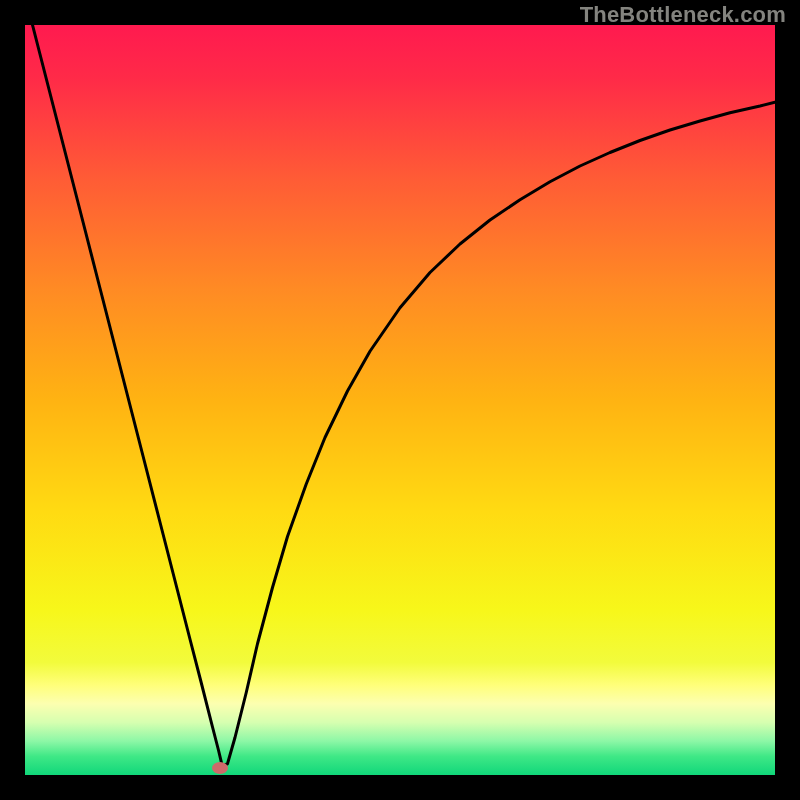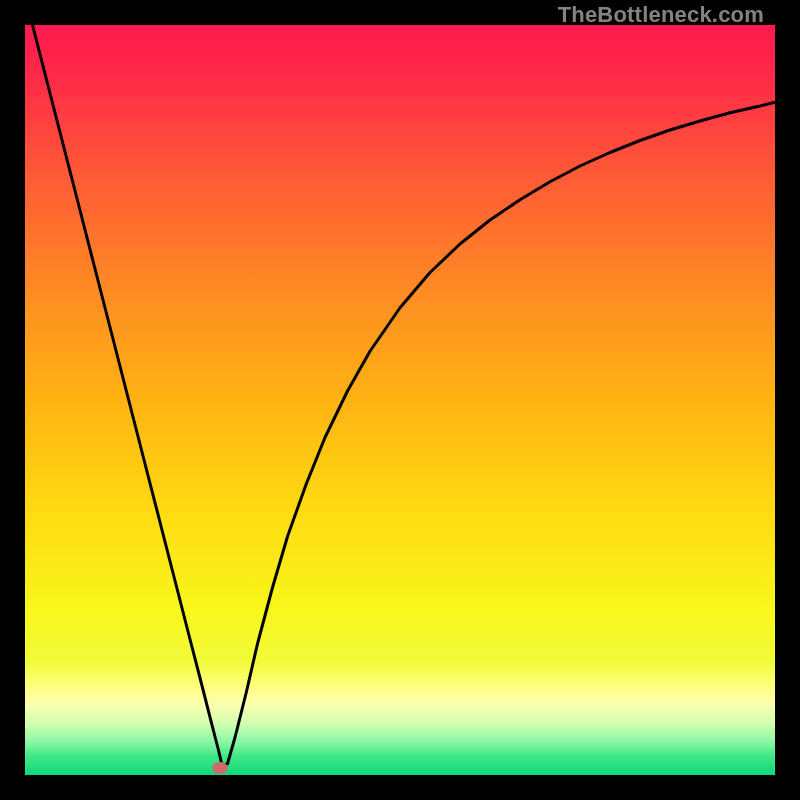--- a/index.html
+++ b/index.html
@@ -21,21 +21,21 @@
   .plot-area {
     position: absolute;
     left: 0;
     top: 0;
     width: 750px;
     height: 750px;
   }
   .watermark {
     position: absolute;
     top: 2px;
-    right: 36px;
+    right: 14px;
     font-family: Arial, Helvetica, sans-serif;
     font-size: 22px;
     font-weight: 600;
     color: #84847f;
     letter-spacing: 0.2px;
   }
   .marker {
     position: absolute;
     width: 16px;
     height: 12px;

